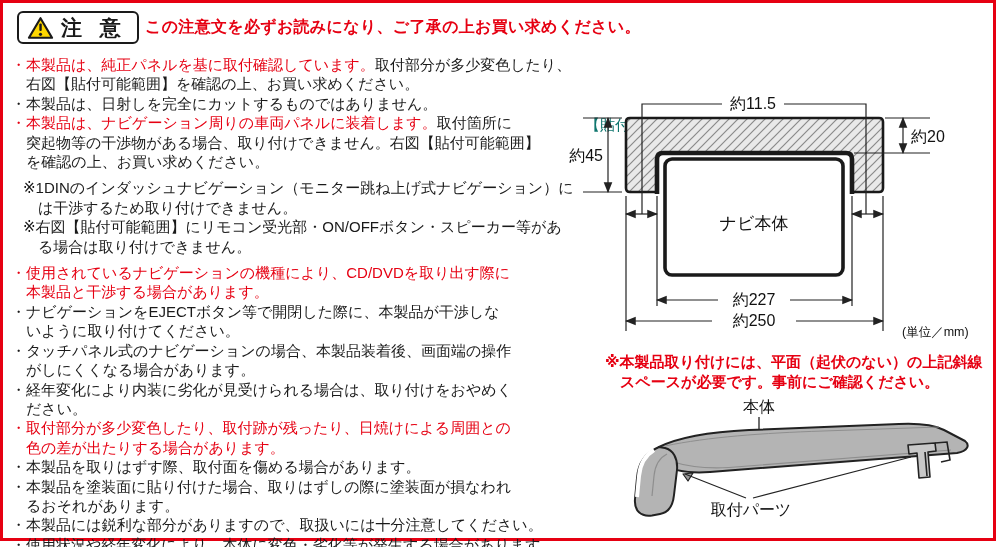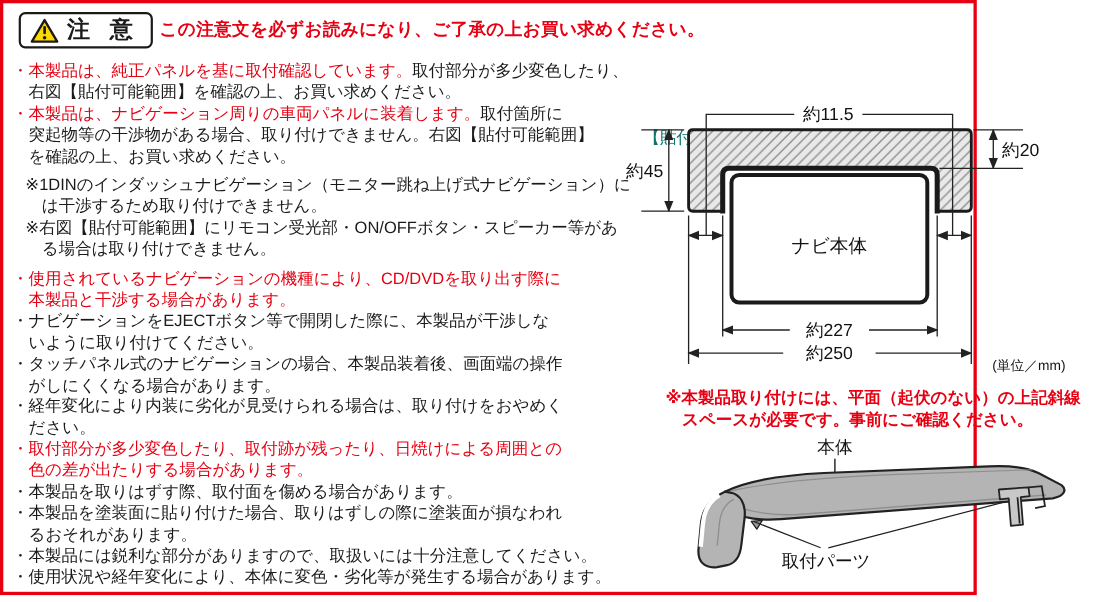--- a/index.html
+++ b/index.html
@@ -1,17 +1,17 @@
 <!DOCTYPE html>
 <html><head>
 <meta charset="utf-8">
 <style>
   html,body { margin:0; padding:0; background:#fff; width:1000px; height:547px; overflow:hidden;
               font-family:"Liberation Sans","DejaVu Sans",sans-serif; }
-  .page { position:absolute; left:0; top:0; width:888px; height:541px;
+  .page { position:absolute; left:0; top:0; width:996px; height:541px;
           border:3px solid #e60012; box-sizing:border-box; background:#fff; }
 
   
   .caution-box { position:absolute; left:14px; top:8px; height:33px; box-sizing:border-box;
                  border:2px solid #1a1a1a; border-radius:6px; background:#fff;
                  display:inline-flex; align-items:center; gap:7px; padding:0 10px 0 8px; }
   .caution-box .label { font-size:21px; font-weight:bold; color:#1a1a1a; letter-spacing:6px;
                         line-height:1; white-space:nowrap; }
   .header-message { position:absolute; left:142px; top:14px; font-size:16px; font-weight:bold;
                     color:#e60012; letter-spacing:0.3px; white-space:nowrap; }
@@ -45,20 +45,21 @@
       <rect x="13.7" y="8.5" width="2.7" height="8.5" rx="1.2" fill="#1a1a1a"></rect>
       <circle cx="15" cy="20.6" r="1.8" fill="#1a1a1a"></circle>
     </svg>
     <span class="label">注 意</span>
   </div>
   <div class="header-message">この注意文を必ずお読みになり、ご了承の上お買い求めください。</div>
 
   <div class="notices" id="notices">
       <p class="notice bullet"><span class="red">・本製品は、純正パネルを基に取付確認しています。</span><span class="black">取付部分が多少変色したり、
 右図【貼付可能範囲】を確認の上、お買い求めください。</span></p>
+      <p class="notice bullet"><span class="black">・本製品は、日射しを完全にカットするものではありません。</span></p>
       <p class="notice bullet"><span class="red">・本製品は、ナビゲーション周りの車両パネルに装着します。</span><span class="black">取付箇所に
 突起物等の干渉物がある場合、取り付けできません。右図【貼付可能範囲】
 を確認の上、お買い求めください。</span></p>
       <p class="notice note gap"><span class="black">※1DINのインダッシュナビゲーション（モニター跳ね上げ式ナビゲーション）に
 は干渉するため取り付けできません。</span></p>
       <p class="notice note"><span class="black">※右図【貼付可能範囲】にリモコン受光部・ON/OFFボタン・スピーカー等があ
 る場合は取り付けできません。</span></p>
       <p class="notice bullet gap"><span class="red">・使用されているナビゲーションの機種により、CD/DVDを取り出す際に
 本製品と干渉する場合があります。</span></p>
       <p class="notice bullet"><span class="black">・ナビゲーションをEJECTボタン等で開閉した際に、本製品が干渉しな

